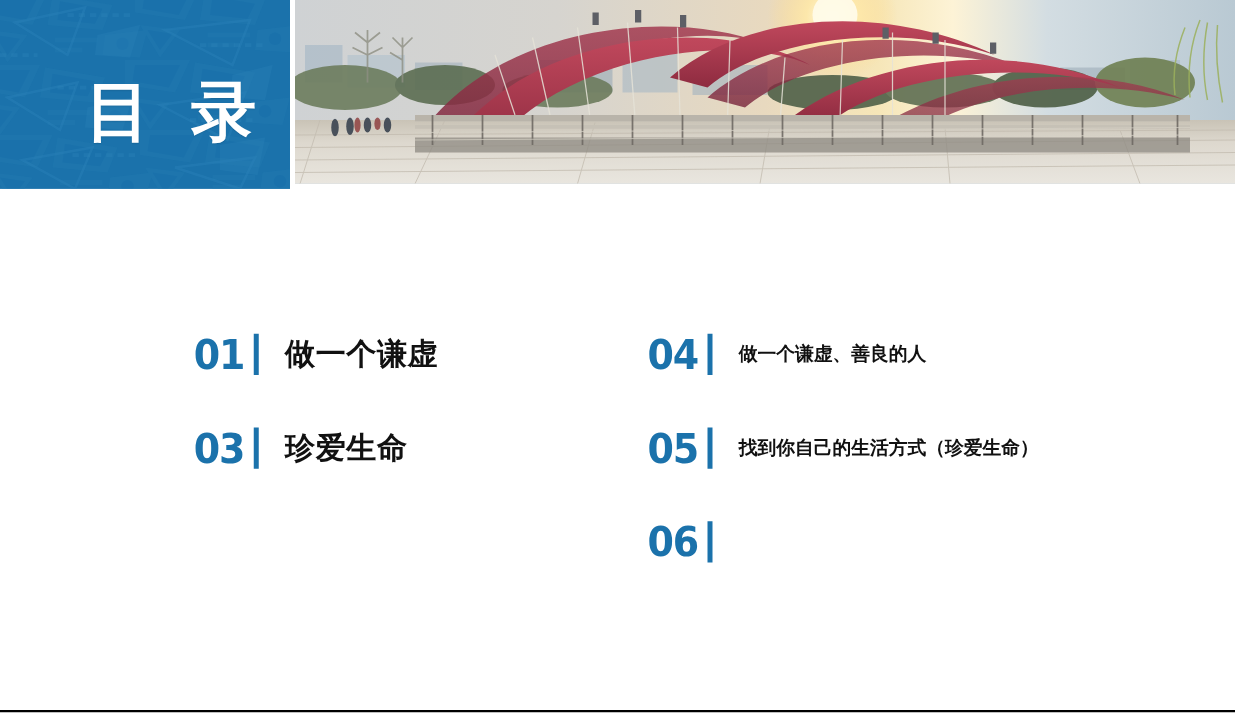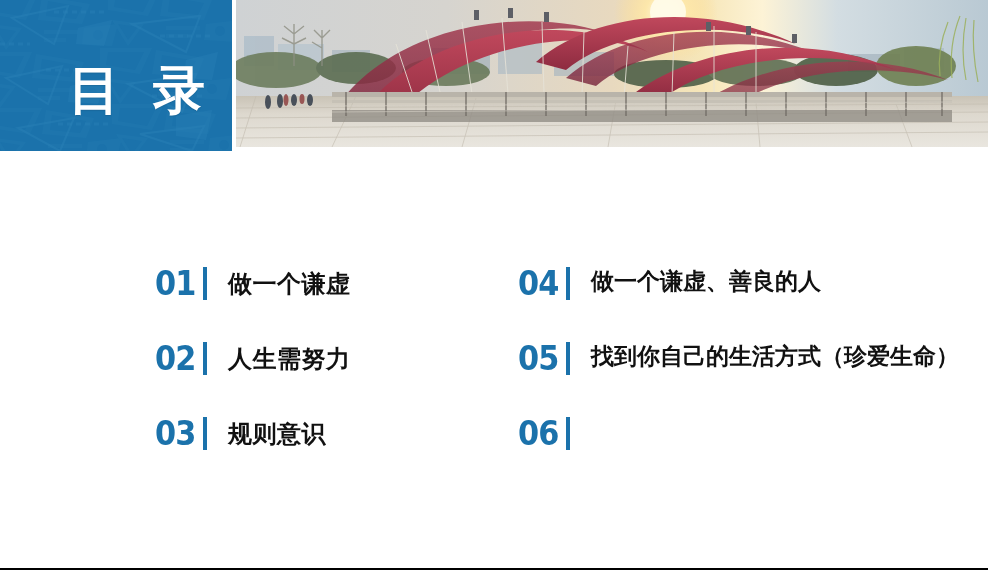--- a/index.html
+++ b/index.html
@@ -116,21 +116,21 @@
     flex: 0 0 auto;
   }
   .toc-label {
     color: #111111;
     font-size: 24px;
     font-weight: bold;
     line-height: 1;
     white-space: nowrap;
     letter-spacing: 0.5px;
   }
-  .toc-col.right .toc-label { font-size: 23px; letter-spacing: 0px; font-family: Liberation Mono, monospace; }
+  .toc-col.right .toc-label { font-size: 15px; letter-spacing: 0px; }
 </style>
 </head>
 <body>
 
 <div class="slide">
 
   <div class="header-band">
 
     <div class="title-panel">
       <svg class="title-pattern" viewBox="0 0 232 151" preserveAspectRatio="none" xmlns="http://www.w3.org/2000/svg">
@@ -342,30 +342,25 @@
   <div class="toc">
 
     <div class="toc-col left">
 
       <div class="toc-item">
         <span class="toc-num">01</span>
         <span class="toc-rule"></span>
         <span class="toc-label">做一个谦虚</span>
       </div>
 
-      <div class="toc-item">
-        <span class="toc-num">02</span>
-        <span class="toc-rule"></span>
-        <span class="toc-label">人生需努力</span>
-      </div>
 
       <div class="toc-item">
         <span class="toc-num">03</span>
         <span class="toc-rule"></span>
-        <span class="toc-label">规则意识</span>
+        <span class="toc-label">珍爱生命</span>
       </div>
 
     </div>
 
     <div class="toc-col right">
 
       <div class="toc-item">
         <span class="toc-num">04</span>
         <span class="toc-rule"></span>
         <span class="toc-label">做一个谦虚、善良的人</span>

